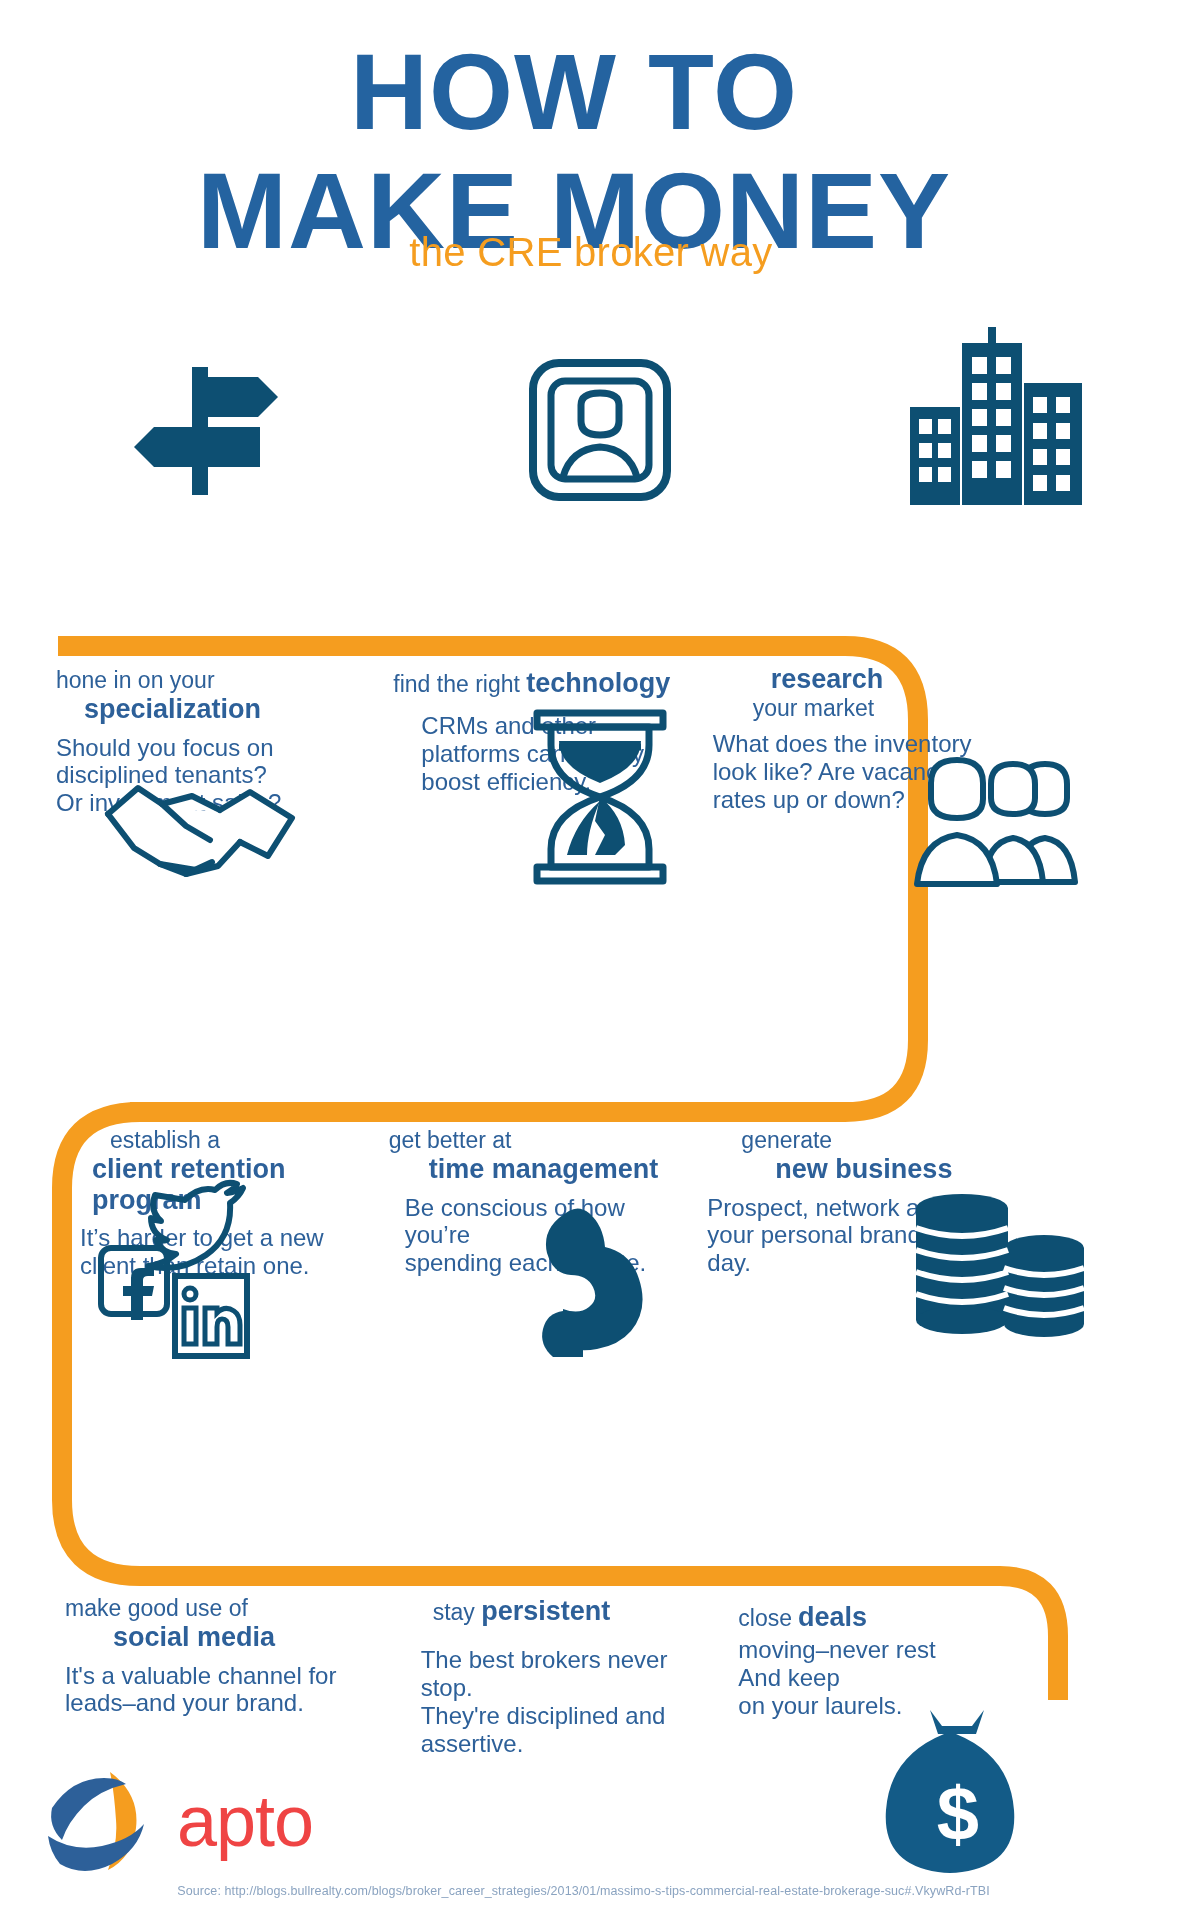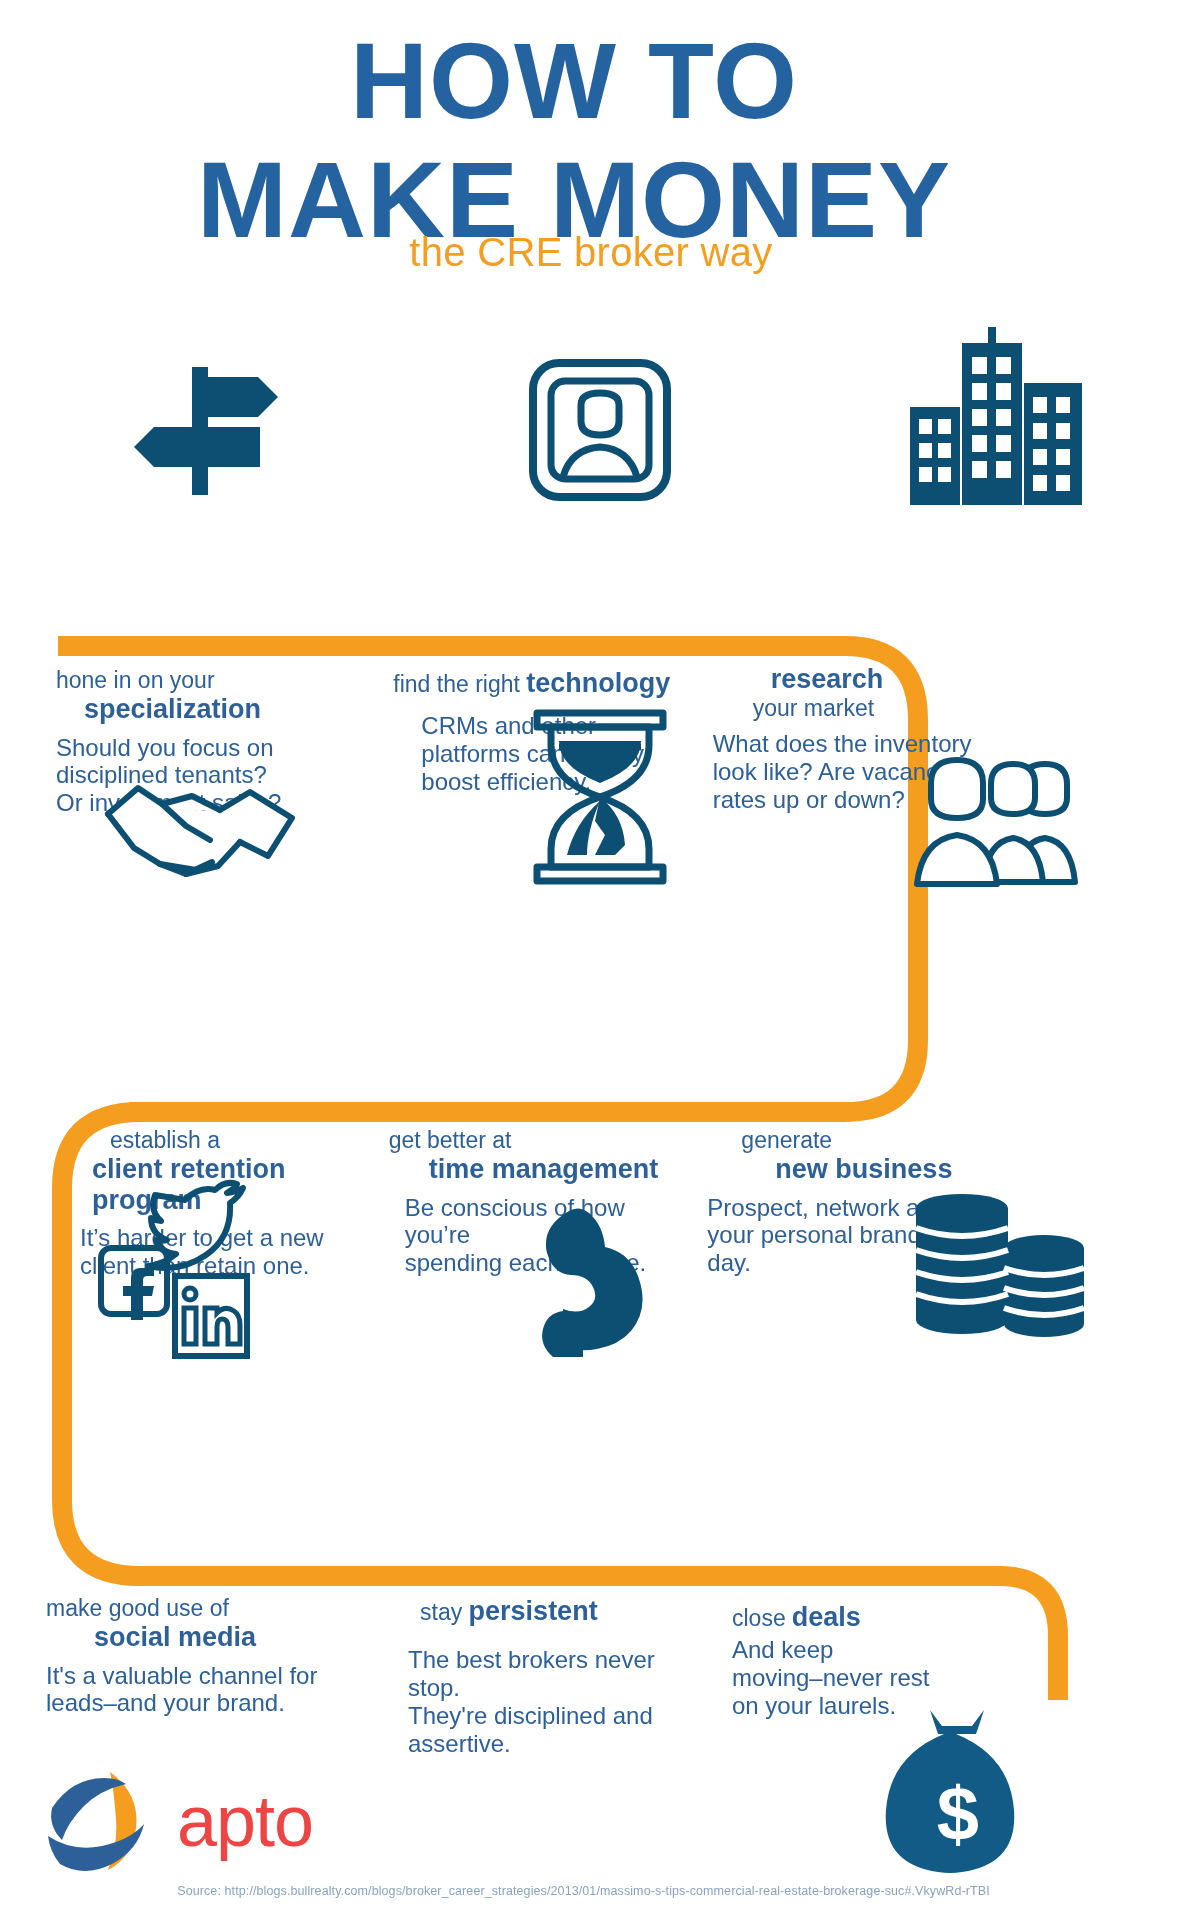--- a/index.html
+++ b/index.html
@@ -11,21 +11,21 @@
   }
   #page {
     position: relative;
     width: 1200px;
     height: 1924px;
     background: #ffffff;
     overflow: hidden;
   }
 
   
-  .title-block { position: absolute; top: 27px; left: 0; width: 1148px; text-align: center; }
+  .title-block { position: absolute; top: 38px; left: 0; width: 1148px; text-align: center; }
   .title-line1 {
     font-family: "Liberation Sans", sans-serif;
     font-weight: 700;
     font-size: 108px;
     line-height: 1.0;
     letter-spacing: 1px;
     color: #2463a0;
     text-align: center;
   }
   .title-line2 {
@@ -353,21 +353,21 @@
           <path d="M94 78 q40 14 80 0"></path>
             <path d="M94 98 q40 14 80 0"></path>
           <path d="M94 118 q40 14 80 0"></path>
         </g>
       </svg>
     </div>
   </div>
 
   <div class="text-row" style="top:1596px;">
 
-    <div class="text-cell ta-l" style="padding-left:46px;">
+    <div class="text-cell ta-l" style="padding-left:46px;margin-left:19px;">
       <div class="lead ta-l">make good use of</div>
       <div class="strong-line ta-l" style="padding-left:48px;">social media</div>
       <div class="body ta-l">
         <div>It's a valuable channel for</div>
         <div>leads–and your brand.</div>
       </div>
     </div>
 
     <div class="text-cell ta-l" style="padding-left:48px;">
       <div class="lead ta-l" style="padding-left:26px;">
@@ -379,22 +379,22 @@
         <div>They're disciplined and</div>
         <div>assertive.</div>
       </div>
     </div>
 
     <div class="text-cell ta-l" style="padding-left:38px;">
       <div class="lead ta-l" style="margin-top:6px;">
         <span>close</span><b style="margin-left:6px;">deals</b>
       </div>
       <div class="body ta-l" style="margin-top:4px;">
+        <div>moving–never rest</div>
         <div>And keep</div>
-        <div>moving–never rest</div>
         <div>on your laurels.</div>
       </div>
     </div>
   </div>
 
   <svg class="moneybag" width="170" height="180" viewBox="0 0 170 180">
     <path d="M58 6 L66 30 L104 30 L112 6 L100 22 L70 22 Z" fill="#135b87"></path>
     <path d="M72 30 q-54 22 -58 76 q-4 54 52 62 q12 2 24 0 q56 -8 52 -62 q-4 -54 -58 -76 Z" fill="#135b87"></path>
     <text x="86" y="136" font-family="Liberation Sans, sans-serif" font-size="76" font-weight="700" fill="#ffffff" text-anchor="middle">$</text>
   </svg>

